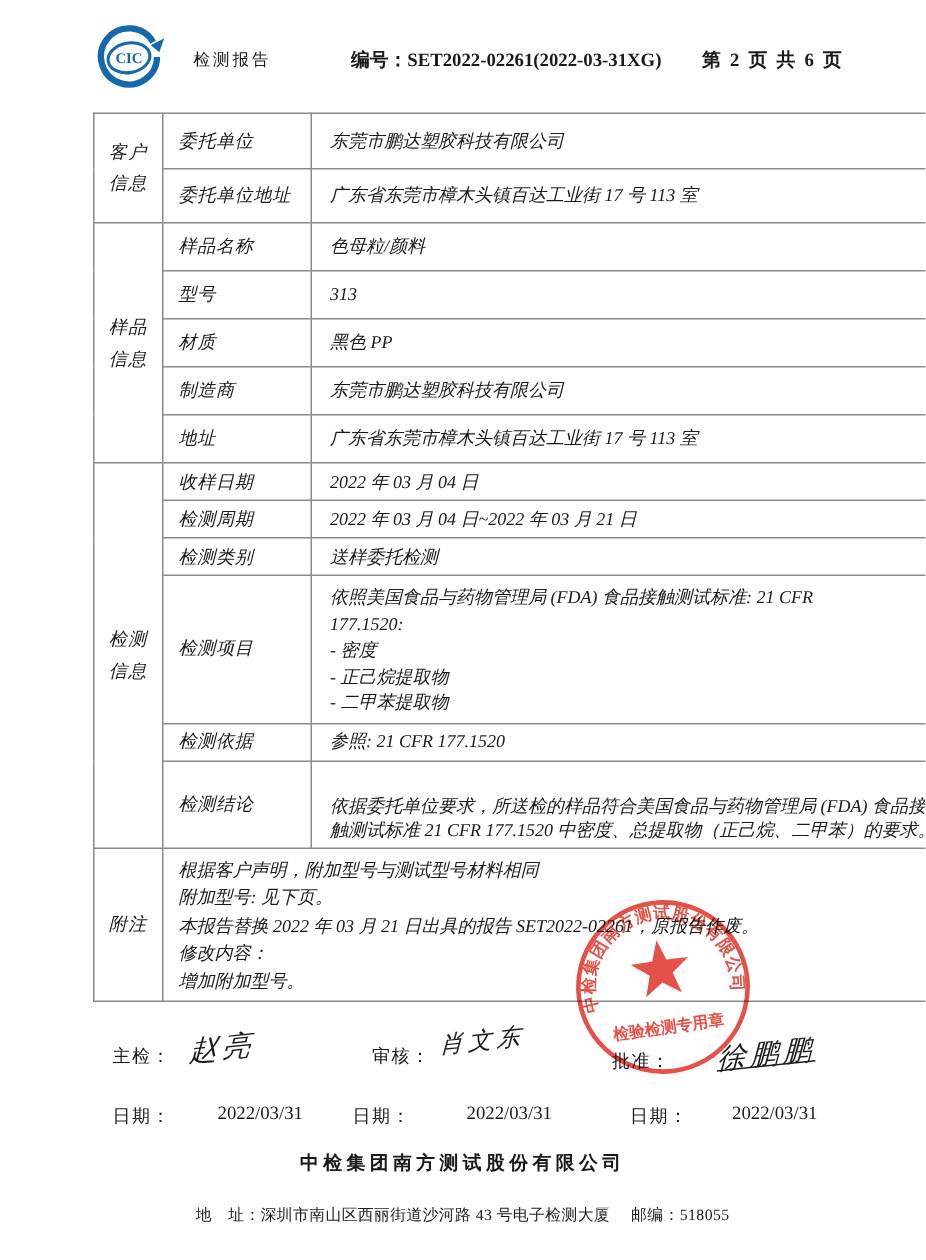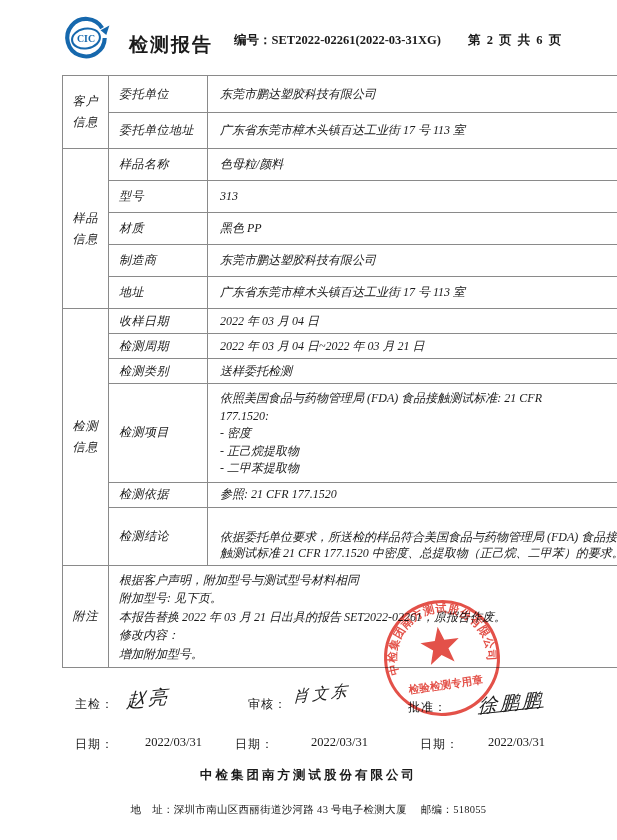--- a/index.html
+++ b/index.html
@@ -3,21 +3,21 @@
 <meta charset="utf-8">
 <style>
   * { margin:0; padding:0; box-sizing:border-box; }
   html,body { background:#ffffff; }
   .page {
     position:relative; width:617px; height:840px; background:#ffffff;
     font-family:"Liberation Serif", serif; color:#1a1a1a; overflow:hidden;
   }
   
   .logo { position:absolute; left:60px; top:12px; width:52px; height:52px; }
-  .doc-title { position:absolute; left:129px; top:32px; font-size:19px; font-weight:bold; letter-spacing:2px; }
+  .doc-title { position:absolute; left:129px; top:32px; font-size:11px; font-weight:normal; letter-spacing:2px; }
   .report-no { position:absolute; left:234px; top:32px; font-size:12.5px; font-weight:bold; }
   .page-info { position:absolute; left:468px; top:32px; font-size:12.5px; font-weight:bold; letter-spacing:1.5px; }
   
   .report-table {
     position:absolute; left:62px; top:75px; width:572px;
     border-collapse:collapse; table-layout:fixed; font-size:12px;font-style:italic;
   }
   .report-table td { border:1px solid #8a8a8a; vertical-align:middle; }
   .report-table td.sec { text-align:center; line-height:21px; letter-spacing:1px; }
   .report-table td.lbl { padding-left:10px; letter-spacing:0.5px; }

